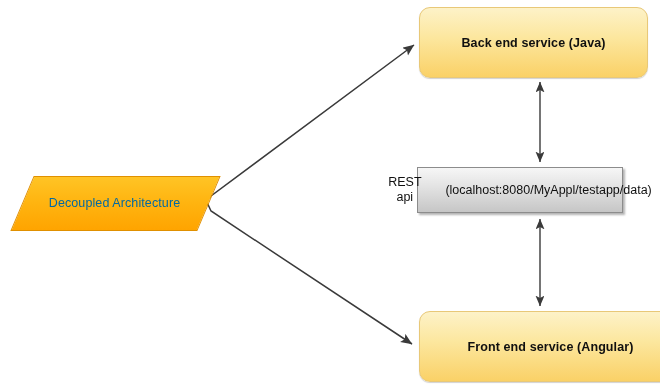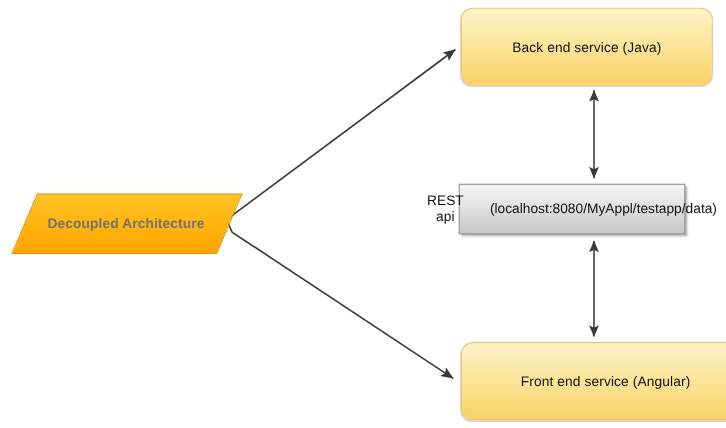--- a/index.html
+++ b/index.html
@@ -44,30 +44,30 @@
     height: 100%;
     transform: skewX(-23deg);
     background: linear-gradient(180deg, #FFC425 0%, #FFB511 45%, #FFA400 100%);
     border: 1px solid #E09000;
   }
   #node-source .skew-label {
     position: relative;
     z-index: 2;
     font-size: 12.5px;
     letter-spacing: .1px;
-    color: #737373;
-    font-weight: bold;
+    color: #0369a1;
   }
 
   
   .service-box {
     border-radius: 11px;
     background: linear-gradient(180deg, #FDF2C8 0%, #FCE79F 42%, #FAD167 100%);
     border: 1px solid #E8C878;
     box-shadow: 0 1px 1px rgba(0,0,0,0.18);
+    font-weight: bold;
   }
   .service-box .box-label {
     font-size: 12.5px;
     color: #101010;
     letter-spacing: .1px;
   }
   #node-backend {
     left: 419px;
     top: 7px;
     width: 229px;

